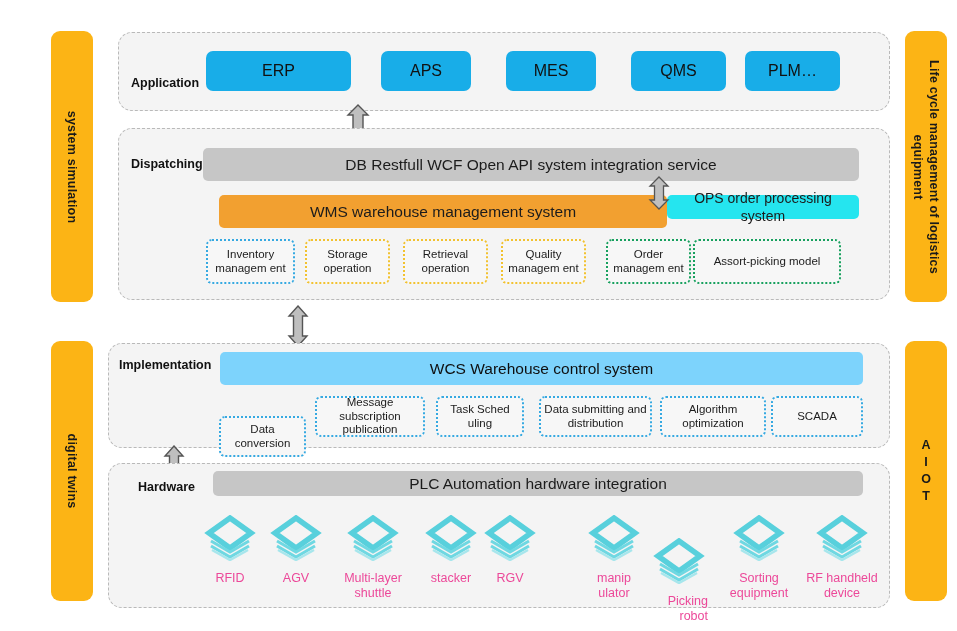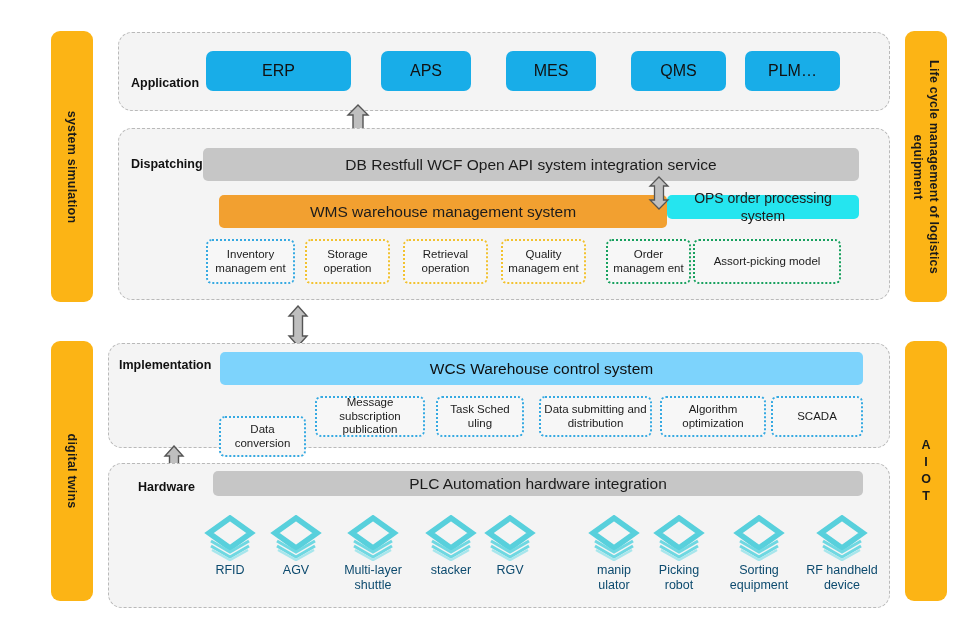--- a/index.html
+++ b/index.html
@@ -129,23 +129,23 @@
     text-align: center;
   }
   .hw .ico {
     width: 52px;
     height: 46px;
     margin: 0 auto;
     display: block;
   }
   .hw .cap {
     font-size: 12.5px;
-    color: #0c4a6e;
+    color: #ec4899;
     line-height: 15px;
-    margin-top: 2px;
+    margin-top: 10px;
     white-space: pre-line;
   }
 
   
   .arrow {
     position: absolute;
   }
 </style>
 </head>
 <body>
@@ -350,21 +350,21 @@
       <g fill="none" stroke="#6FD8E2" stroke-width="3">
         <path d="M7 26 L26 37 L45 26"></path>
         <path d="M7 31 L26 42 L45 31"></path>
       </g>
       <path d="M8 35 L26 45 L44 35" fill="none" stroke="#A7E6EC" stroke-width="2.5"></path>
     </svg>
     <div class="cap">manip
 ulator</div>
   </div>
 
-  <div class="hw" style="left:650px; top:515px; width:58px;">
+  <div class="hw" style="left:650px; top:538px; width:58px;text-align:right;">
     <svg class="ico" viewBox="0 0 52 46">
       <path d="M26 3 L47 18 L26 33 L5 18 Z" fill="none" stroke="#58D0DC" stroke-width="5.5"></path>
       <g fill="none" stroke="#6FD8E2" stroke-width="3">
         <path d="M7 26 L26 37 L45 26"></path>
         <path d="M7 31 L26 42 L45 31"></path>
       </g>
       <path d="M8 35 L26 45 L44 35" fill="none" stroke="#A7E6EC" stroke-width="2.5"></path>
     </svg>
     <div class="cap">Picking
 robot</div>

